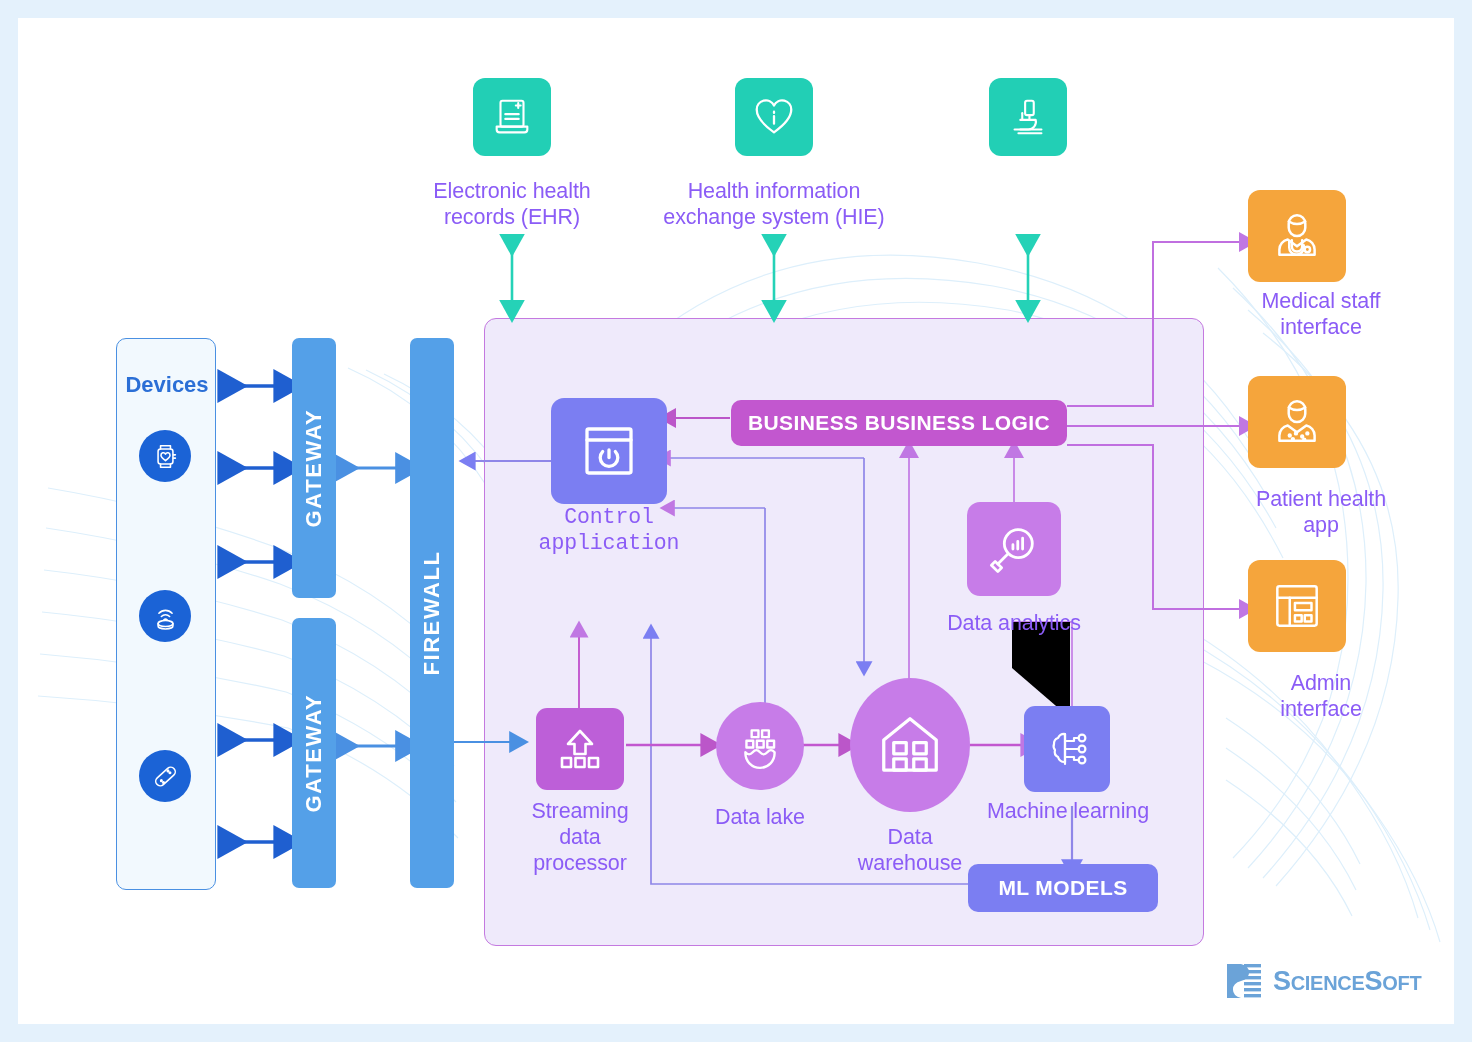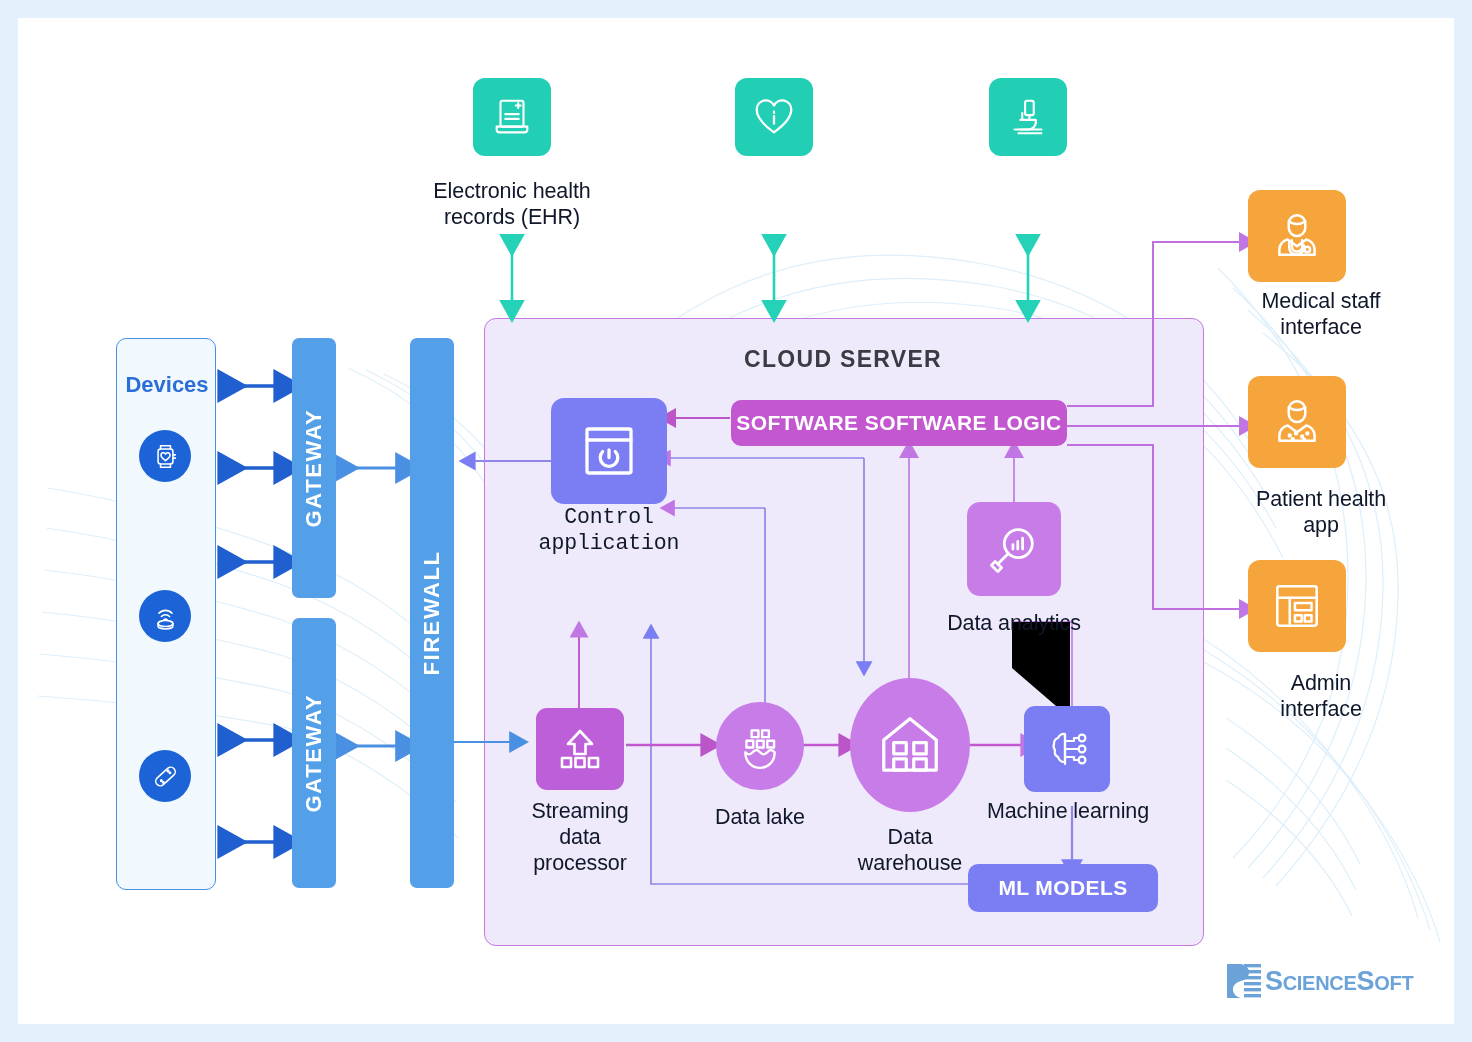--- a/index.html
+++ b/index.html
@@ -13,21 +13,21 @@
     background:#e4f1fc;
     box-sizing:border-box;
     padding:18px;
   }
   #canvas{
     position:relative;width:100%;height:100%;
     background:#ffffff;overflow:hidden;
   }
   svg.layer{position:absolute;left:0;top:0;width:1436px;height:1006px;overflow:visible;}
   .lbl{
-    position:absolute;text-align:center;color:#0f172a;
+    position:absolute;text-align:center;color:#8b5cf6;
     font-size:21.5px;line-height:1.22;letter-spacing:-0.1px;
   }
   .node{position:absolute;}
   .icon-sq{
     border-radius:12px;display:flex;align-items:center;justify-content:center;
   }
   .icon-circ{border-radius:50%;display:flex;align-items:center;justify-content:center;}
   .vert-text{
     position:absolute;display:flex;align-items:center;justify-content:center;
     color:#fff;font-weight:bold;font-size:22px;letter-spacing:1.6px;
@@ -46,21 +46,21 @@
     position:absolute;color:#2b6fd6;font-weight:bold;font-size:22px;text-align:center;width:100%;
   }
   #cloud-box{
     position:absolute;border:1.5px solid #c479e0;border-radius:12px;background:#efeafb;
   }
   #cloud-title{
     position:absolute;width:100%;text-align:center;color:#3b3b44;
     font-weight:bold;font-size:23px;letter-spacing:1.3px;
   }
   #logo{
-    position:absolute;display:flex;align-items:center;gap:1px;
+    position:absolute;display:flex;align-items:center;gap:9px;
   }
   #logo-text{
     color:#6ba3d8;font-size:27px;font-weight:bold;letter-spacing:-0.3px;
   }
   #logo-text .sm{font-size:20px;}
 </style>
 </head>
 <body>
 
 <div id="page">
@@ -89,21 +89,20 @@
         <path d="M330 350 Q 420 390 470 470 Q 510 540 520 620"></path>
         <path d="M348 352 Q 438 394 486 474 Q 524 546 534 626"></path>
         <path d="M366 356 Q 456 398 502 480 Q 538 552 548 632"></path>
         <path d="M1208 700 Q 1300 760 1342 846"></path>
         <path d="M1208 730 Q 1298 790 1338 872"></path>
         <path d="M1208 762 Q 1296 820 1334 898"></path>
       </g>
     </svg>
 
     <div id="cloud-box" style="left:466px;top:300px;width:718px;height:626px;"></div>
-    <div id="cloud-title" style="left:466px;top:328px;width:718px;">CLOUD SERVER</div>
 
     <svg class="layer">
       <defs>
         <marker id="ah-teal" markerWidth="10" markerHeight="10" refX="4" refY="5" orient="auto">
           <path d="M0,0 L9,5 L0,10 z" fill="#25d2b7"></path>
         </marker>
         <marker id="ah-blue" markerWidth="10" markerHeight="10" refX="4" refY="5" orient="auto">
           <path d="M0,0 L9,5 L0,10 z" fill="#4a90e2"></path>
         </marker>
         <marker id="ah-bluedark" markerWidth="10" markerHeight="10" refX="4" refY="5" orient="auto">
@@ -196,20 +195,22 @@
 records (EHR)</div>
 
     <div class="node" style="left:717px;top:60px;">
       <div class="icon-sq" style="width:78px;height:78px;background:#22cfb5;">
         <svg width="46" height="46" viewBox="0 0 48 48" fill="none" stroke="#fff" stroke-width="2.4" stroke-linecap="round" stroke-linejoin="round">
           <path d="M24 40 C 10 30 6 22 6 16.5 A 9.5 9.5 0 0 1 24 12 A 9.5 9.5 0 0 1 42 16.5 C 42 22 38 30 24 40 z"></path>
           <path d="M24 18.5 v1.2 M24 23 v8"></path>
         </svg>
       </div>
     </div>
+    <div class="lbl" style="left:640px;top:160px;width:232px;white-space:pre-line;">Health information
+exchange system (HIE)</div>
 
     <div class="node" style="left:971px;top:60px;">
       <div class="icon-sq" style="width:78px;height:78px;background:#22cfb5;">
         <svg width="46" height="46" viewBox="0 0 48 48" fill="none" stroke="#fff" stroke-width="2.2" stroke-linecap="round" stroke-linejoin="round">
           <rect x="21" y="7" width="9" height="15" rx="2"></rect>
           <path d="M25.5 22 v5"></path>
           <path d="M16 27 h16 a8 8 0 0 1 -8 10 h-8"></path>
           <path d="M10 37 h28"></path>
           <path d="M14 41 h24"></path>
           <path d="M18 27 v-7"></path>
@@ -260,21 +261,21 @@
     </div>
     <div class="vert-text" style="left:274px;top:600px;width:44px;height:270px;background:#54a0e8;border-radius:7px;">
       <span>GATEWAY</span>
     </div>
 
     <div class="vert-text" style="left:392px;top:320px;width:44px;height:550px;background:#54a0e8;border-radius:7px;">
       <span>FIREWALL</span>
     </div>
 
     <div class="pillbox" style="left:713px;top:382px;width:336px;height:46px;background:#c257cf;font-size:21px;">
-      <span>SOFTWARE SOFTWARE LOGIC</span>
+      <span>BUSINESS BUSINESS LOGIC</span>
     </div>
 
     <div class="node" style="left:533px;top:380px;">
       <div class="icon-sq" style="width:116px;height:106px;background:#7b7ef2;border-radius:13px;">
         <svg width="66" height="66" viewBox="0 0 60 60" fill="none" stroke="#fff" stroke-width="3" stroke-linecap="round" stroke-linejoin="round">
           <rect x="10" y="10" width="40" height="40" rx="1.5"></rect>
           <path d="M10 20 h40"></path>
           <path d="M30 29 v7"></path>
           <path d="M24.2 30.5 a8 8 0 1 0 11.6 0"></path>
         </svg>

